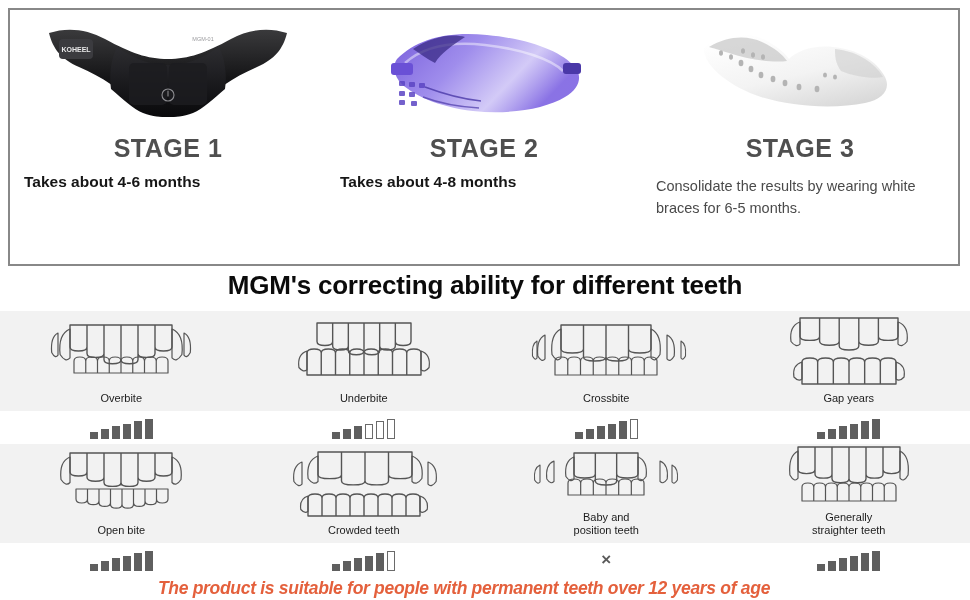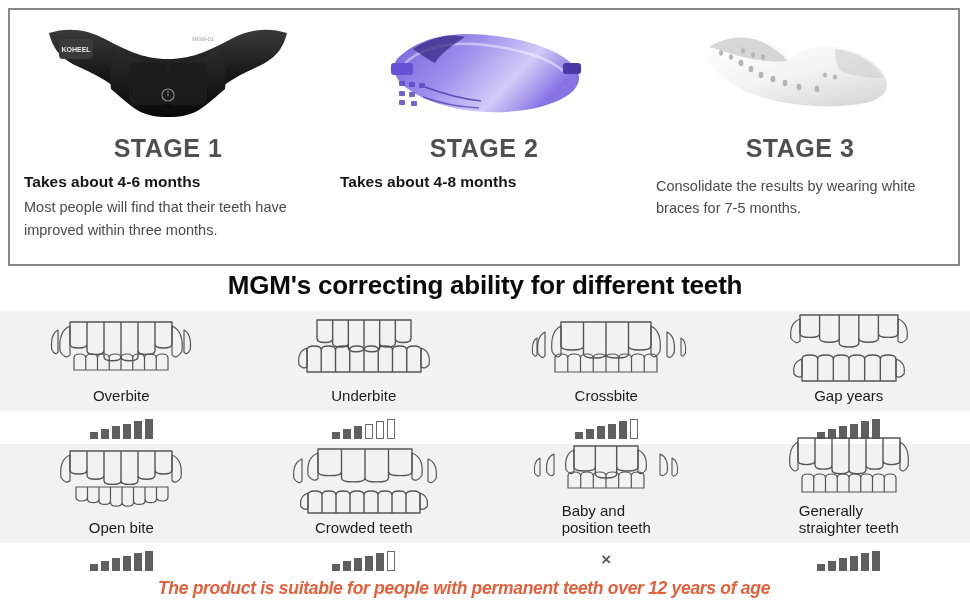--- a/index.html
+++ b/index.html
@@ -107,22 +107,23 @@
     box-sizing: border-box;
   }
   .teeth-art {
     flex: 1 1 auto;
     display: flex;
     align-items: center;
     justify-content: center;
     width: 100%;
   }
   .teeth-label {
-    font-size: 15px;
+    font-size: 11px;
     color: #1c1c1c;
+    text-align: center;
     line-height: 1.18;
     padding-bottom: 6px;
   }
 
   
   .rating {
     display: flex;
     align-items: flex-end;
     gap: 3px;
     height: 22px;
@@ -184,21 +185,20 @@
         <rect x="126" y="44" width="38" height="42" rx="5" fill="#1c1c20" opacity="0.85"></rect>
         <rect x="16" y="20" width="34" height="20" rx="4" fill="#3b3b3f"></rect>
         <text x="33" y="33" font-family="Liberation Sans, sans-serif" font-size="7" font-weight="bold" fill="#e9e9ea" text-anchor="middle">KOHEEL</text>
         <text x="160" y="22" font-family="Liberation Sans, sans-serif" font-size="5.5" fill="#9a9a9d" text-anchor="middle">MGM-01</text>
         <circle cx="125" cy="76" r="6" fill="none" stroke="#8e8e92" stroke-width="1.1"></circle>
         <path d="M125 72 L125 77" stroke="#8e8e92" stroke-width="1.1" stroke-linecap="round"></path>
       </svg>
     </div>
     <div class="stage-title">STAGE 1</div>
     <div class="stage-head">Takes about 4-6 months</div>
-    <div class="stage-body">Most people will find that their teeth have improved within three months.</div>
   </div>
 
   <div class="stage-col c2">
     <div class="stage-img-wrap">
       <svg width="230" height="110" viewBox="0 0 230 110">
         <defs>
           <linearGradient id="pur" x1="0" y1="0" x2="1" y2="0.4">
             <stop offset="0%" stop-color="#6c4fd8" stop-opacity="0.92"></stop>
             <stop offset="42%" stop-color="#8a74e8" stop-opacity="0.82"></stop>
             <stop offset="75%" stop-color="#c8bdf5" stop-opacity="0.8"></stop>
@@ -255,21 +255,21 @@
           <ellipse cx="68" cy="36" rx="2" ry="2.8"></ellipse>
           <ellipse cx="78" cy="38" rx="2" ry="2.8"></ellipse>
           <ellipse cx="36" cy="34" rx="2" ry="2.8"></ellipse>
           <ellipse cx="46" cy="38" rx="2" ry="2.8"></ellipse>
           <ellipse cx="140" cy="56" rx="2" ry="2.6"></ellipse>
           <ellipse cx="150" cy="58" rx="2" ry="2.6"></ellipse>
         </g>
       </svg>
     </div>
     <div class="stage-title">STAGE 3</div>
-    <div class="stage-body">Consolidate the results by wearing white braces for 7-5 months.</div>
+    <div class="stage-body">Consolidate the results by wearing white braces for 6-5 months.</div>
   </div>
 
 </div>
 
 <div class="section-title">MGM's correcting ability for different teeth</div>
 
 <div class="band shaded" id="band-r0-art" style="top:311px;height:100px;">
   <div class="band-row" id="row0-art">
       <div class="cell">
         <div class="teeth-art">

